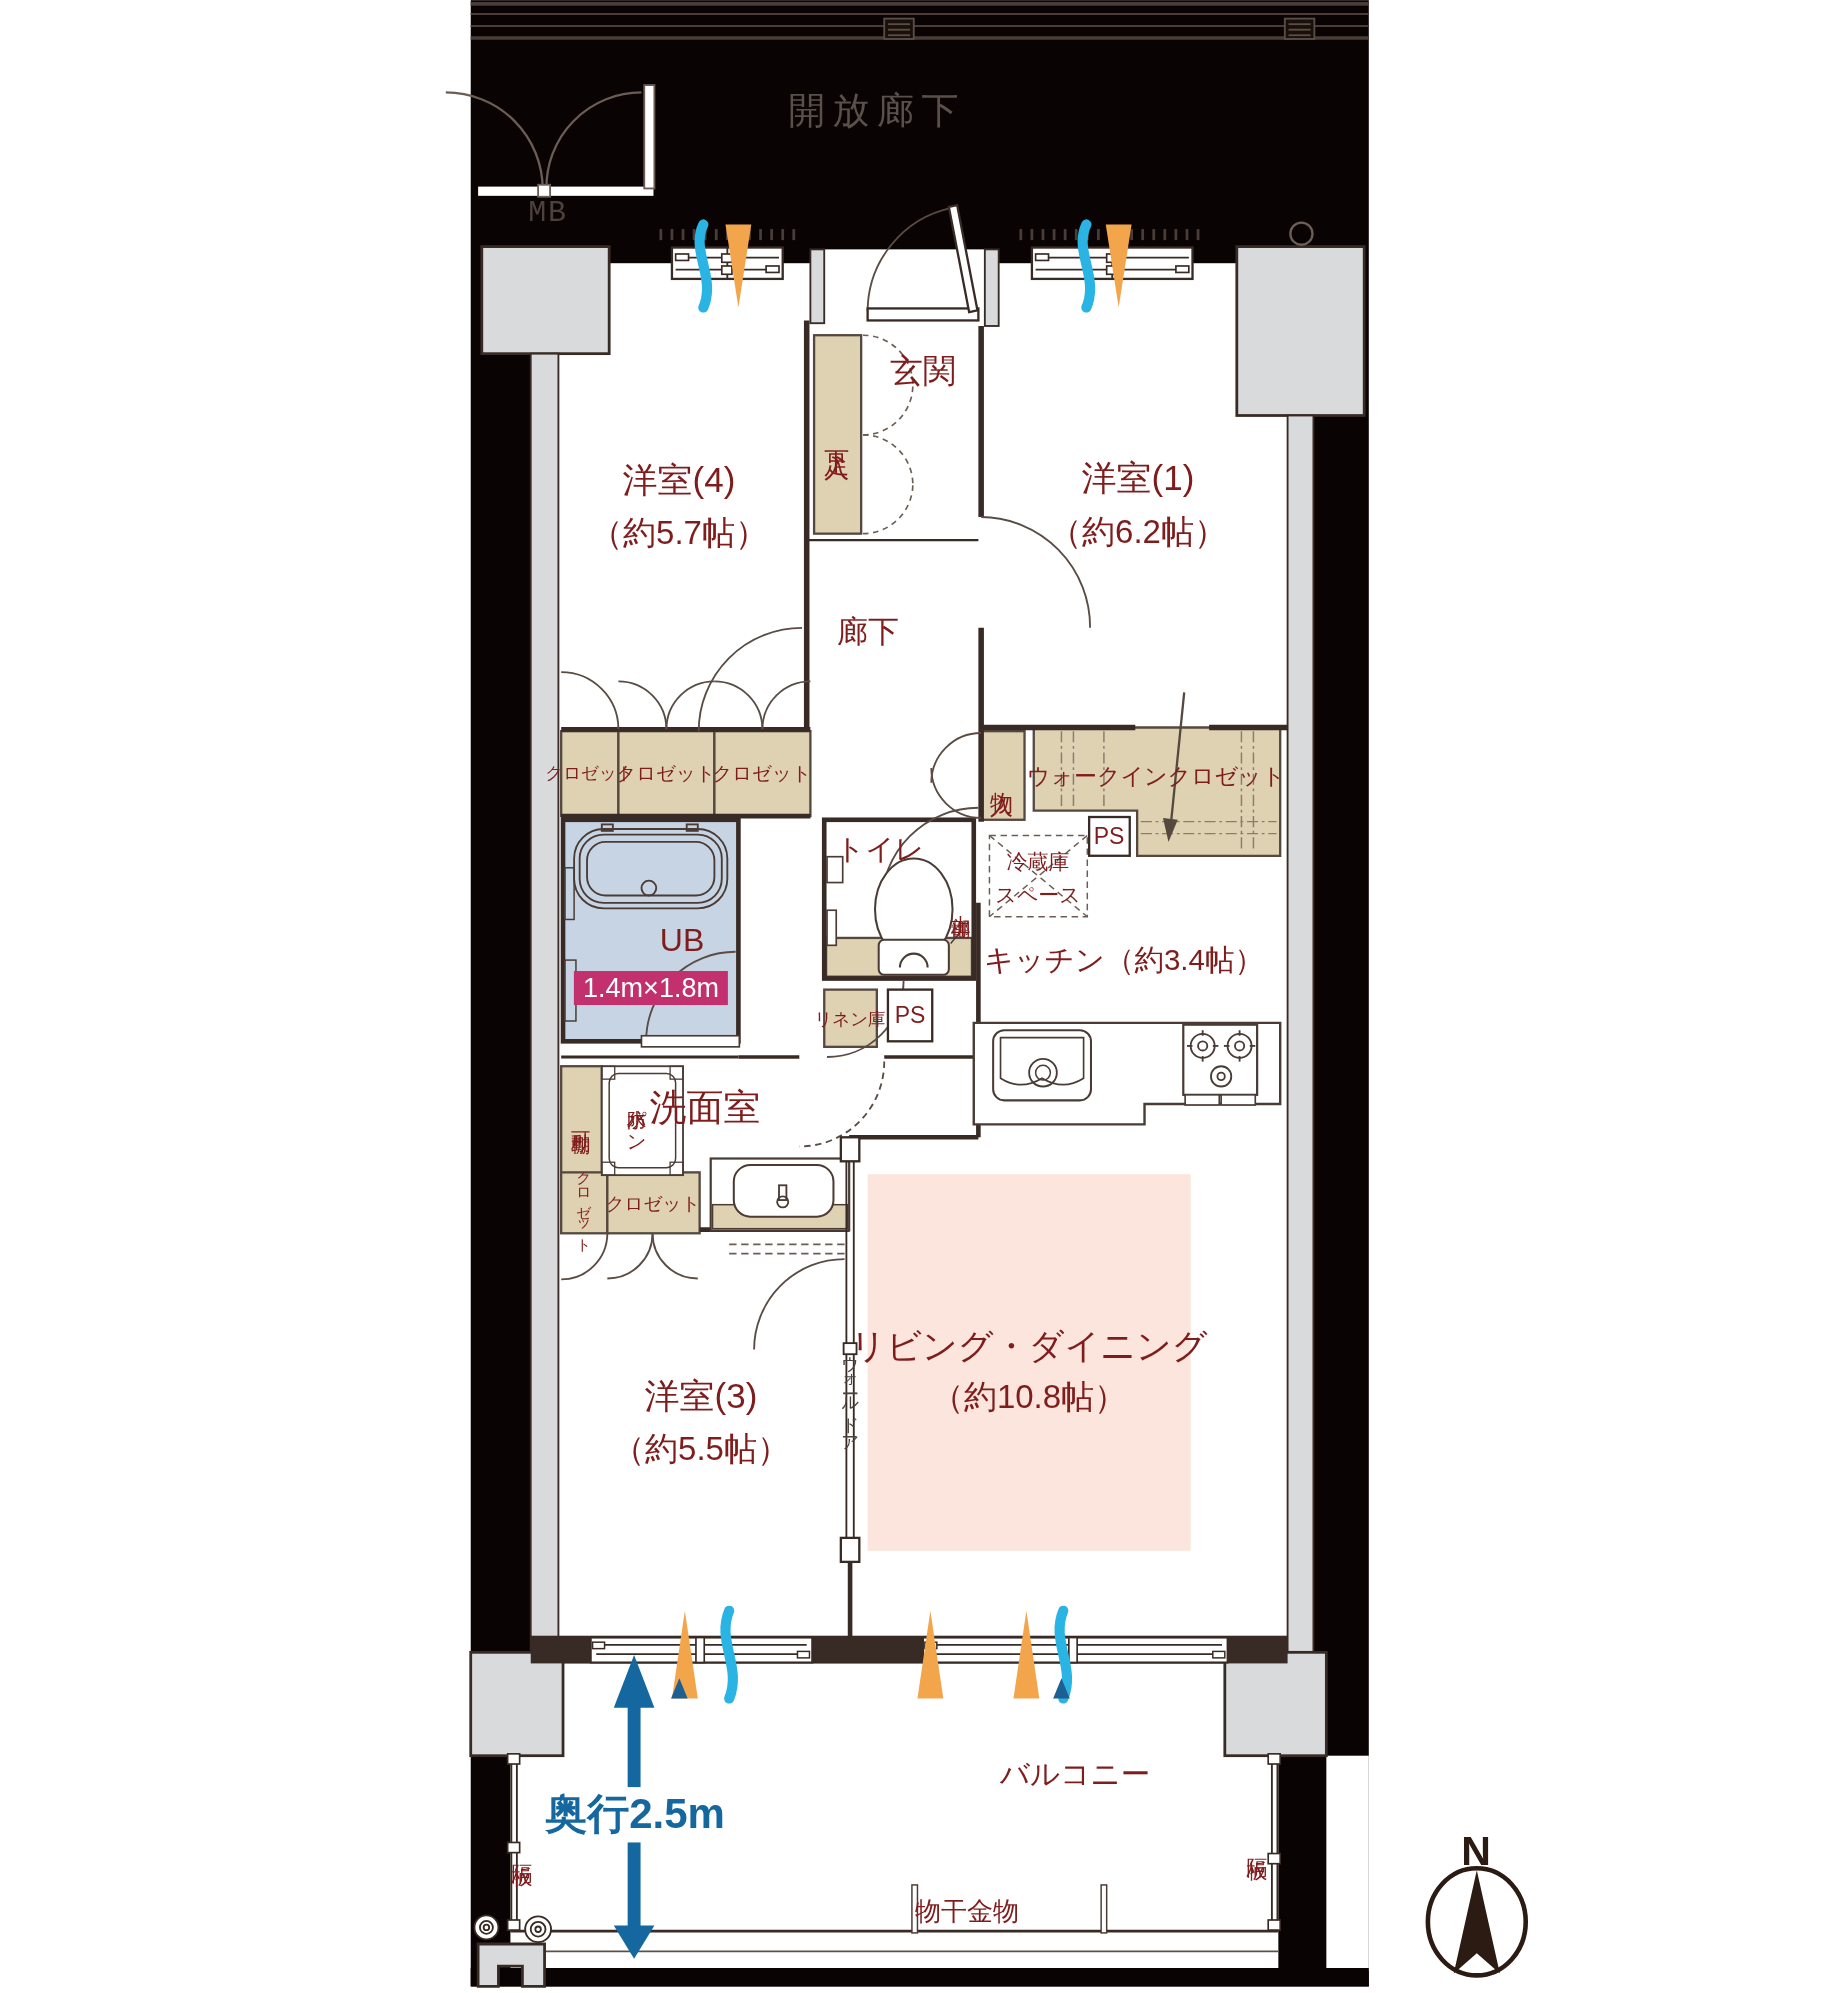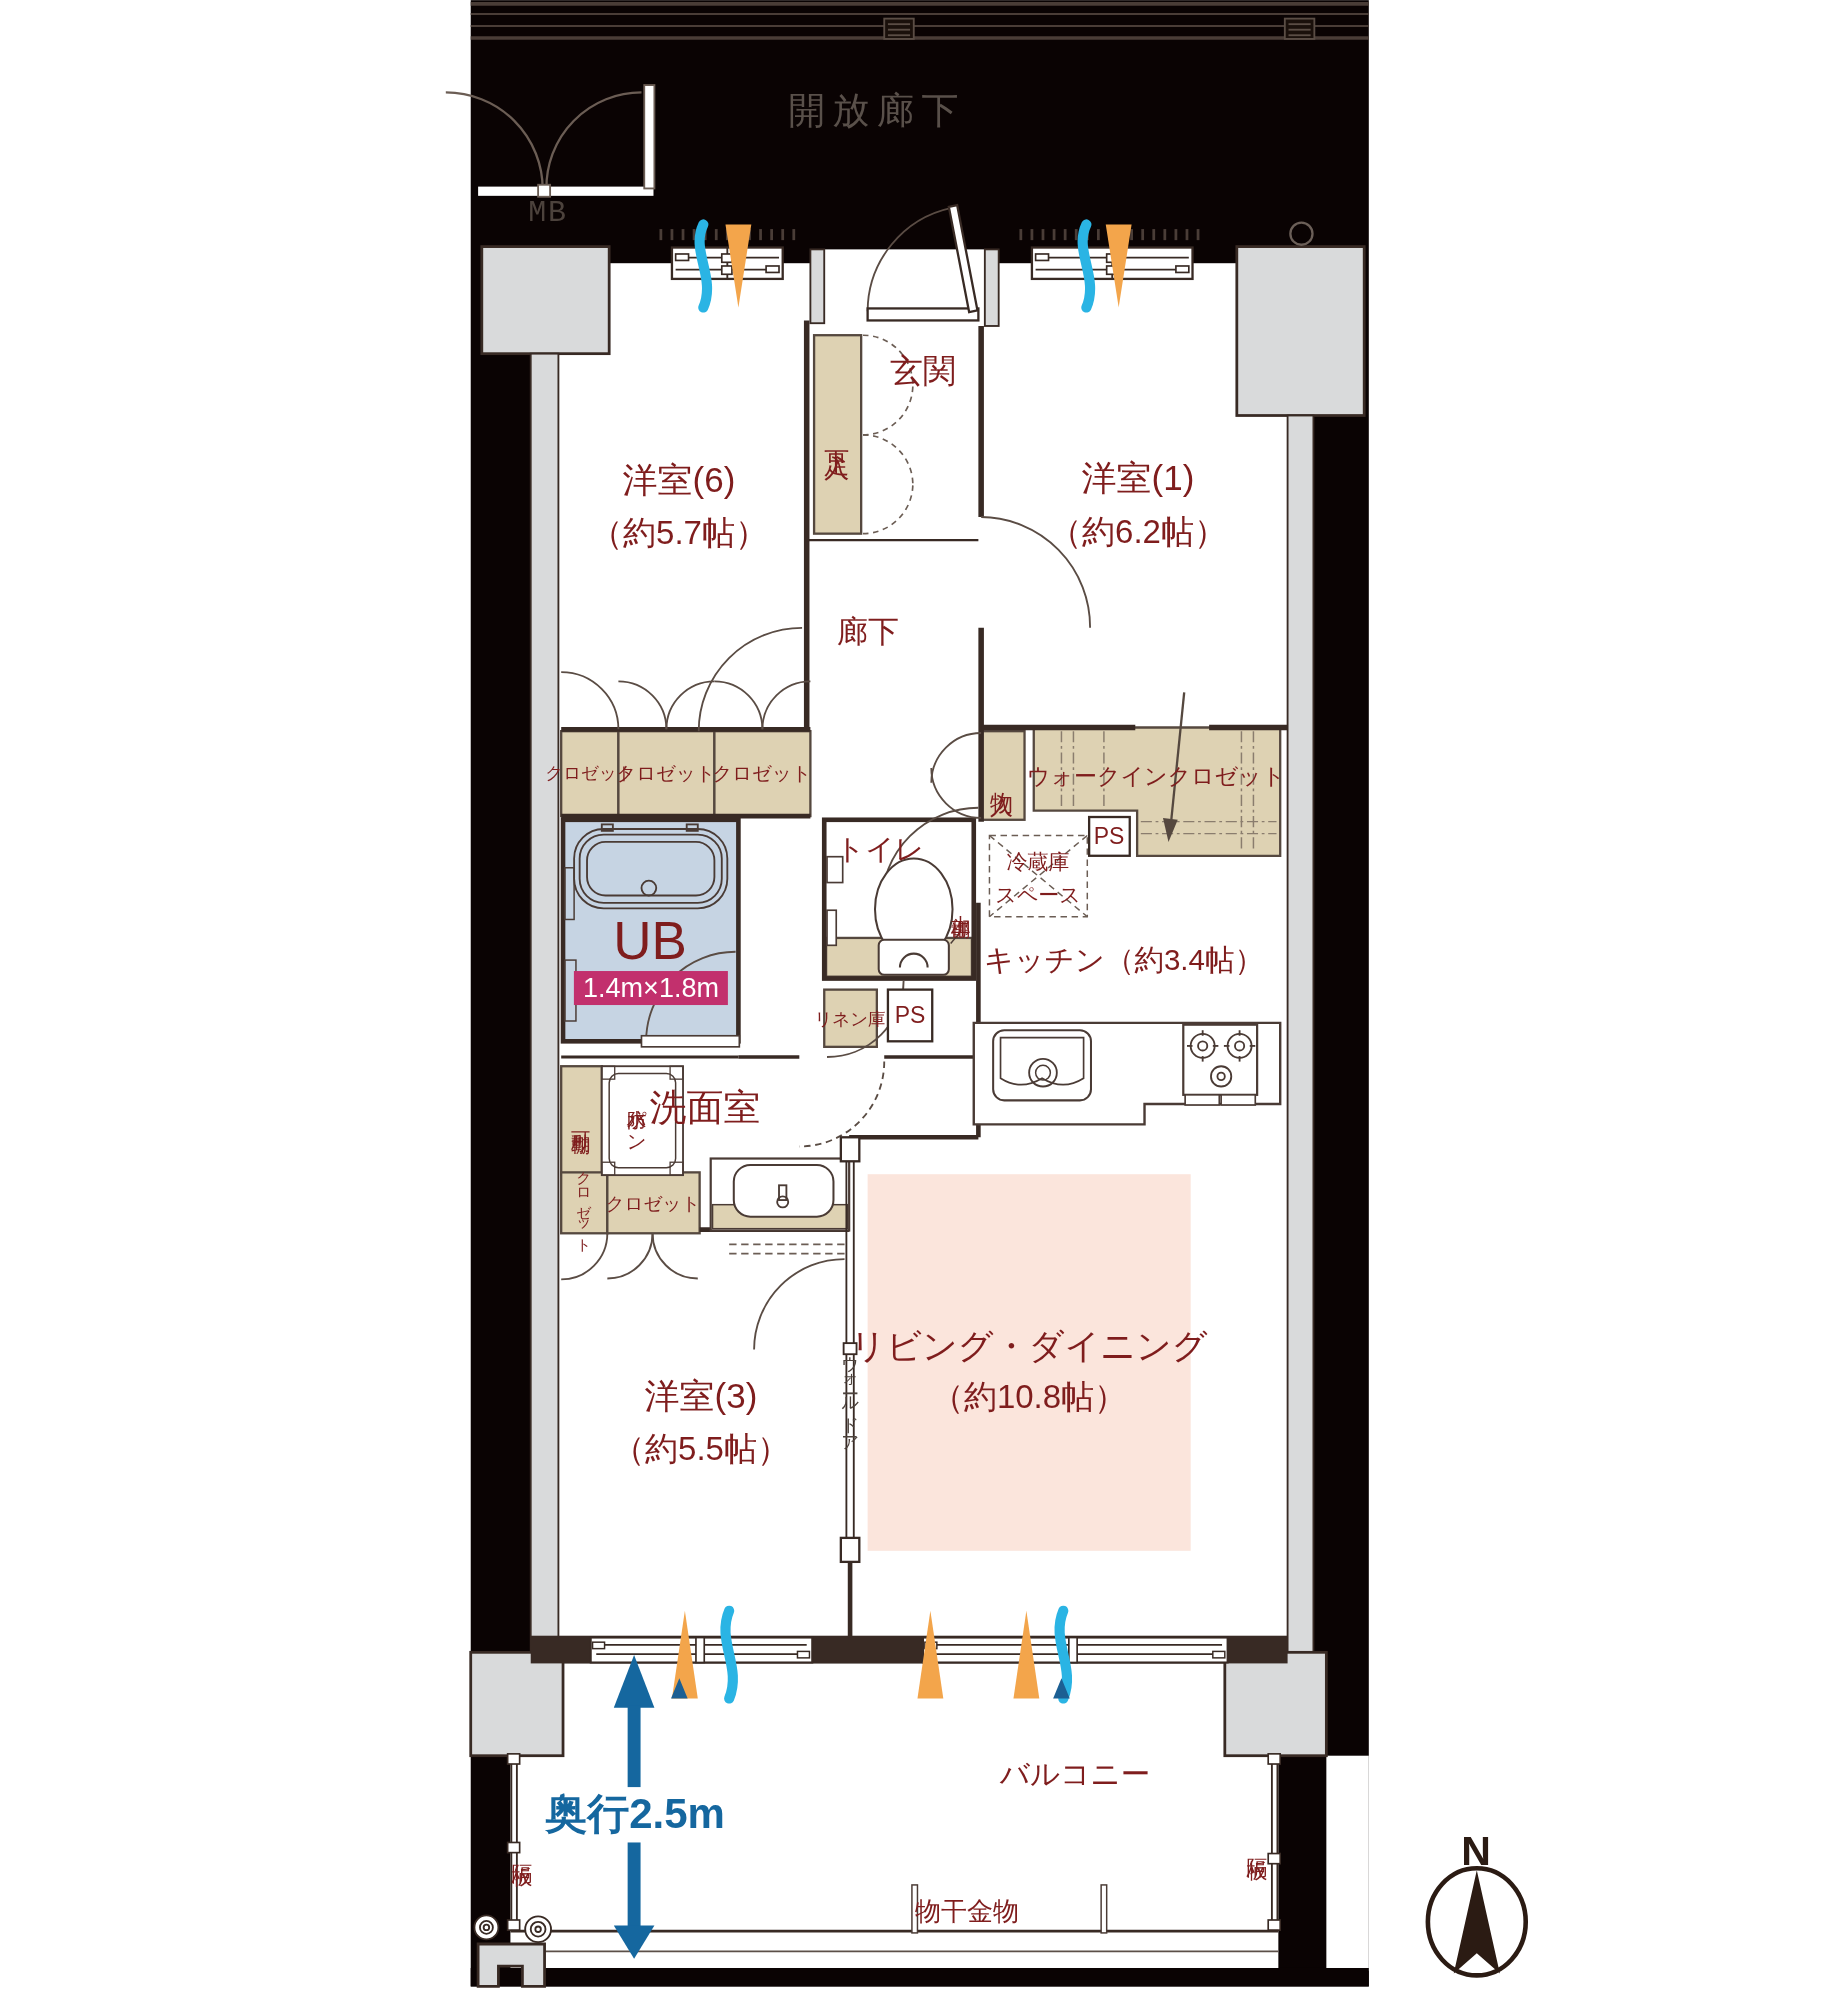--- a/index.html
+++ b/index.html
@@ -374,38 +374,38 @@
     <ellipse cx="1600" cy="2082" rx="53" ry="58" fill="none" stroke="#2b1b13" stroke-width="5"></ellipse>
     <path d="M 1600,2026 L 1625,2138 L 1600,2116 L 1575,2138 Z" fill="#2b1b13"></path>
   </g>
 </svg>
 
 <div class="lbl gray-dim" style="left:877px;top:111px;font-size:37px;letter-spacing:7.4px;">開放廊下</div>
 <div class="lbl mb" style="left:548px;top:214px;font-size:30px;letter-spacing:1.8px;">MB</div>
 <div class="lbl" style="left:923px;top:371px;font-size:33px;">玄関</div>
 <div class="lbl vtext" style="left:837px;top:434px;font-size:25px;transform:translate(-50%,-50%);">下足入</div>
 
-<div class="lbl" style="left:679px;top:480px;font-size:35px;">洋室(6)</div>
+<div class="lbl" style="left:679px;top:480px;font-size:35px;">洋室(4)</div>
 <div class="lbl" style="left:679px;top:533px;font-size:33px;">（約5.7帖）</div>
 <div class="lbl" style="left:1138px;top:478px;font-size:35px;">洋室(1)</div>
 <div class="lbl" style="left:1138px;top:532px;font-size:33px;">（約6.2帖）</div>
 <div class="lbl" style="left:868px;top:632px;font-size:31px;">廊下</div>
 
 <div class="lbl" style="left:590px;top:773px;font-size:17.5px;">クロゼット</div>
 <div class="lbl" style="left:666px;top:773px;font-size:19.4px;">クロゼット</div>
 <div class="lbl" style="left:762px;top:773px;font-size:19.4px;">クロゼット</div>
 <div class="lbl vtext" style="left:1002px;top:775px;font-size:23px;">物入</div>
 <div class="lbl" style="left:1156px;top:776px;font-size:23px;">ウォークインクロゼット</div>
 <div class="lbl" style="left:1109px;top:836px;font-size:23px;">PS</div>
 <div class="lbl" style="left:1038px;top:862px;font-size:21px;">冷蔵庫</div>
 <div class="lbl" style="left:1038px;top:895px;font-size:21px;">スペース</div>
 
 <div class="lbl" style="left:880px;top:849px;font-size:29px;">トイレ</div>
 <div class="lbl vtext" style="left:961px;top:903px;font-size:19.4px;">上部棚</div>
-<div class="lbl" style="left:650px;top:941px;font-size:53px;">UB</div>
+<div class="lbl" style="left:682px;top:941px;font-size:32px;">UB</div>
 <div class="lbl ub-size" style="left:651px;top:988px;font-size:27px;">1.4m×1.8m</div>
 <div class="lbl" style="left:1124px;top:960px;font-size:29.5px;">キッチン（約3.4帖）</div>
 <div class="lbl" style="left:850px;top:1019px;font-size:17.5px;">リネン庫</div>
 <div class="lbl" style="left:910px;top:1015px;font-size:23px;">PS</div>
 
 <div class="lbl" style="left:705px;top:1108px;font-size:37px;">洗面室</div>
 <div class="lbl vtext" style="left:581px;top:1119px;font-size:19.4px;">可動棚</div>
 <div class="lbl vtext" style="left:637px;top:1119px;font-size:19.4px;">防水パン</div>
 <div class="lbl vtext" style="left:583px;top:1203px;font-size:14.8px;letter-spacing:0;">クロゼット</div>
 <div class="lbl" style="left:653px;top:1204px;font-size:18.5px;">クロゼット</div>

